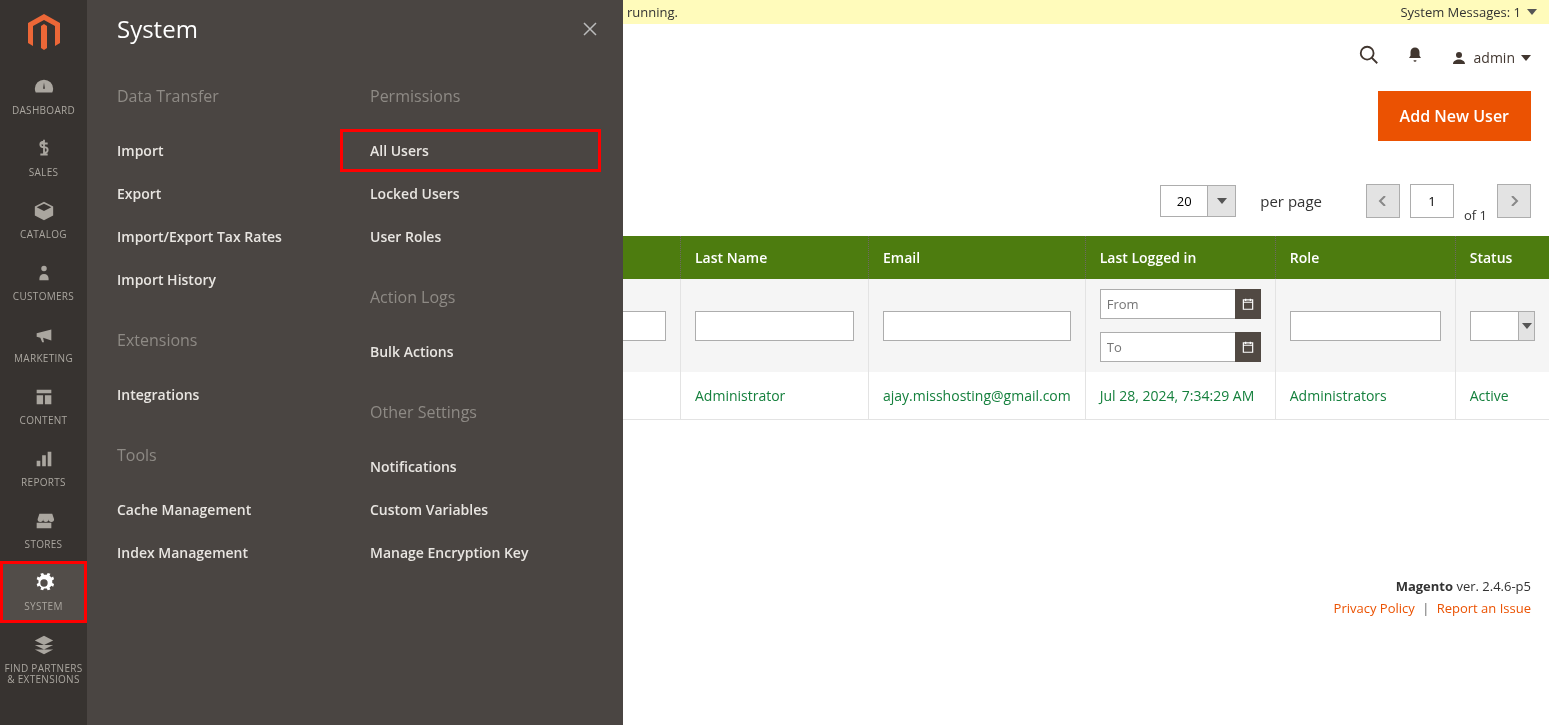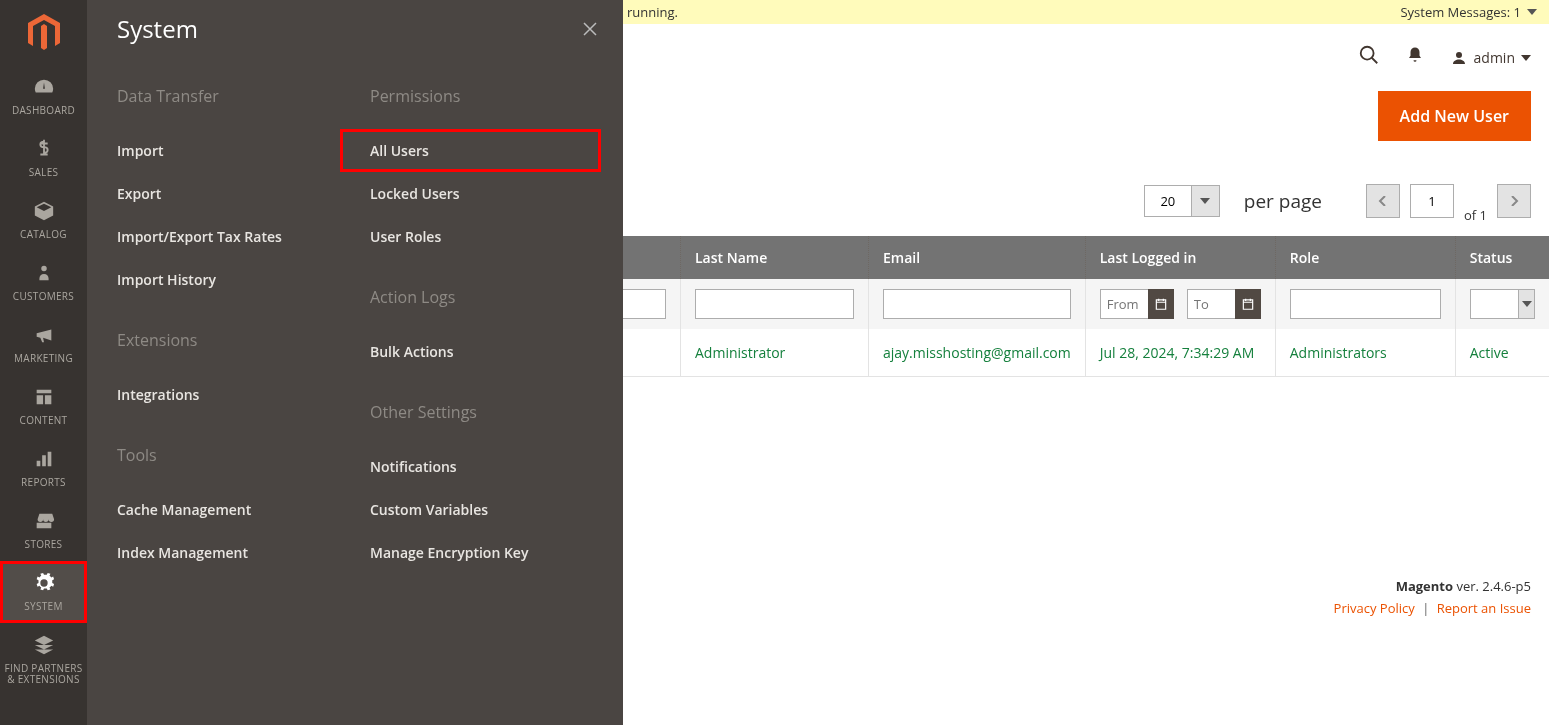--- a/index.html
+++ b/index.html
@@ -47,34 +47,34 @@
 .title-row { display:flex; justify-content: flex-end; align-items: flex-start; padding: 0 18px 32px 32px; }
 .page-title { font-size: 40px; font-weight: 300; color: #41362f; visibility: hidden; }
 .add-btn { background: #eb5202; color: #fff; border: none; padding: 14px 22px; font-size: 16px; font-weight: 600; cursor:pointer; }
 
 
 .grid-toolbar { display:flex; justify-content: space-between; align-items:center; padding: 0 18px 12px 32px; }
 .toolbar-right { display:flex; align-items:center; gap: 24px; }
 .perpage-select { position:relative; display:flex; }
 .perpage-input { width: 48px; height: 32px; border:1px solid #adadad; text-align:center; font-size:13px; }
 .perpage-btn { width: 28px; height: 32px; background:#e3e3e3; border:1px solid #adadad; border-left:none; display:flex; align-items:center; justify-content:center; cursor:pointer; }
-.perpage-label { font-size: 19px; color: #333; }
+.perpage-label { font-size: 15px; color: #333; }
 .pager { display:flex; align-items:center; gap: 10px; margin-left: 20px; }
 .pager-btn { width: 34px; height: 34px; background:#e3e3e3; border:1px solid #adadad; display:flex; align-items:center; justify-content:center; cursor:pointer; }
 .pager-input { width: 44px; height: 34px; border:1px solid #adadad; text-align:center; font-size:13px; }
 .pager-label { font-size: 13px; color:#333;margin-top:28px; }
 
 
 .data-grid { width: calc(100% - 0px); border-collapse: collapse; }
-.data-grid th { background: #737373; color: #fff; font-weight: 600; font-size: 14px; text-align: left; padding: 12px 14px; border-left: 1px dotted #6e6863; }
+.data-grid th { background: #4d7c0f; color: #fff; font-weight: 600; font-size: 14px; text-align: left; padding: 12px 14px; border-left: 1px dotted #6e6863; }
 .data-grid thead tr th:first-child { border-left: none; }
 .data-grid .filter-row td { background: #f5f5f5; padding: 10px 14px; border-left: 1px solid #e3e3e3; vertical-align: middle; }
 .data-grid .filter-row input[type=text] { width: 100%; height: 30px; border:1px solid #adadad; padding: 0 6px; font-size:13px; }
 .data-grid tbody tr.data-row td { padding: 14px; border-left: 1px solid #e3e3e3; border-bottom:1px solid #e3e3e3; font-size: 14px; color: #15803d; }
-.date-range { display:flex; flex-direction:row; gap:13px; }
+.date-range { display:flex; flex-direction:column; gap:13px; }
 .date-input-wrap { position: relative; }
 .date-input-wrap input { width: 100%; height: 30px; border:1px solid #adadad; padding: 0 28px 0 6px; font-size:13px; }
 .date-input-wrap .cal-icon { position:absolute; right: 0; top: 0; width: 26px; height: 30px; background:#514943; display:flex; align-items:center; justify-content:center; }
 .date-input-wrap .cal-icon svg { width:14px; height:14px; fill:#fff; }
 .status-select { display:flex; }
 .status-select input { width: 52px; height: 30px; border:1px solid #adadad; }
 .status-select .dd { width:22px; height:30px; background:#e3e3e3; border:1px solid #adadad; border-left:none; display:flex; align-items:center; justify-content:center; }
 
 
 .footer { position: absolute; bottom: 108px; right: 18px; text-align: right; font-size: 13px; color:#333; }

